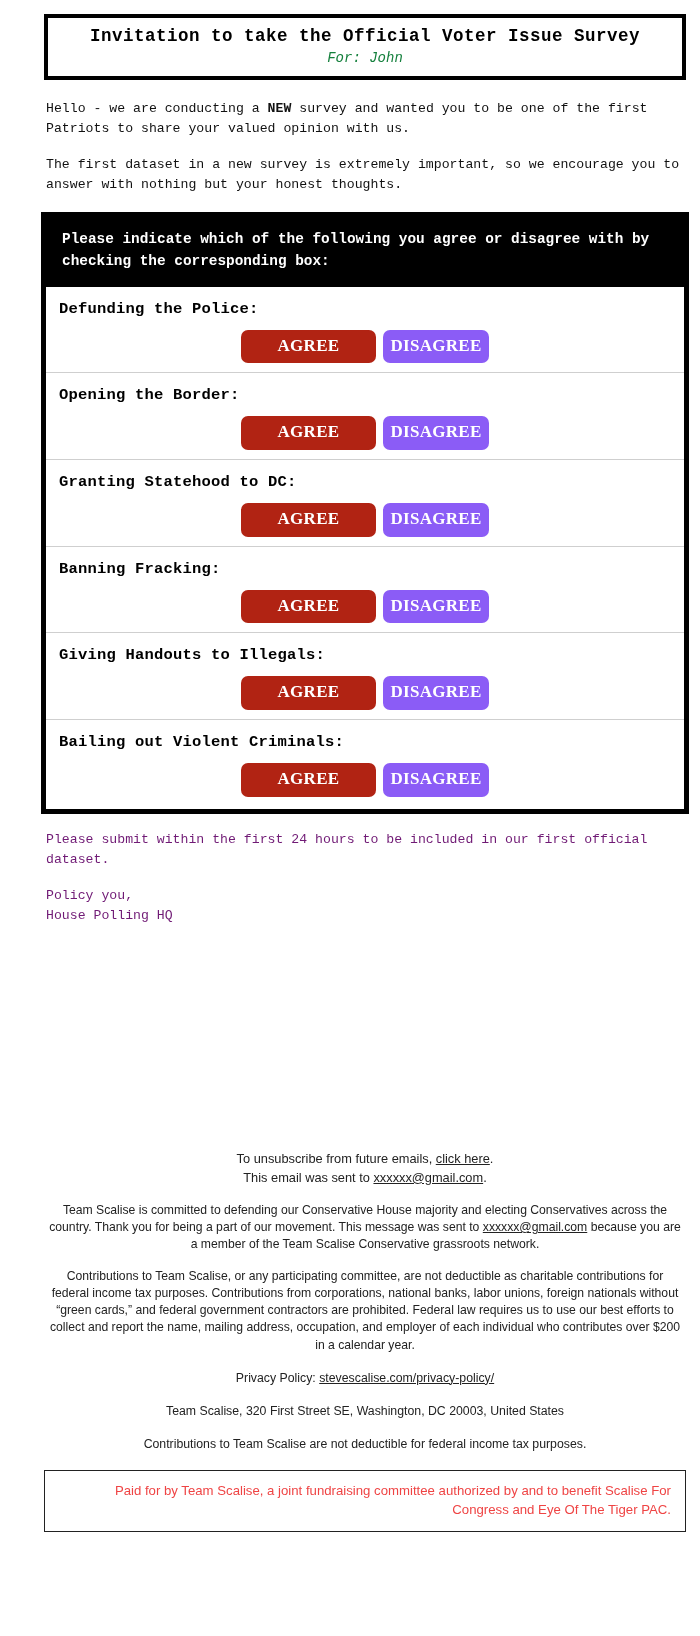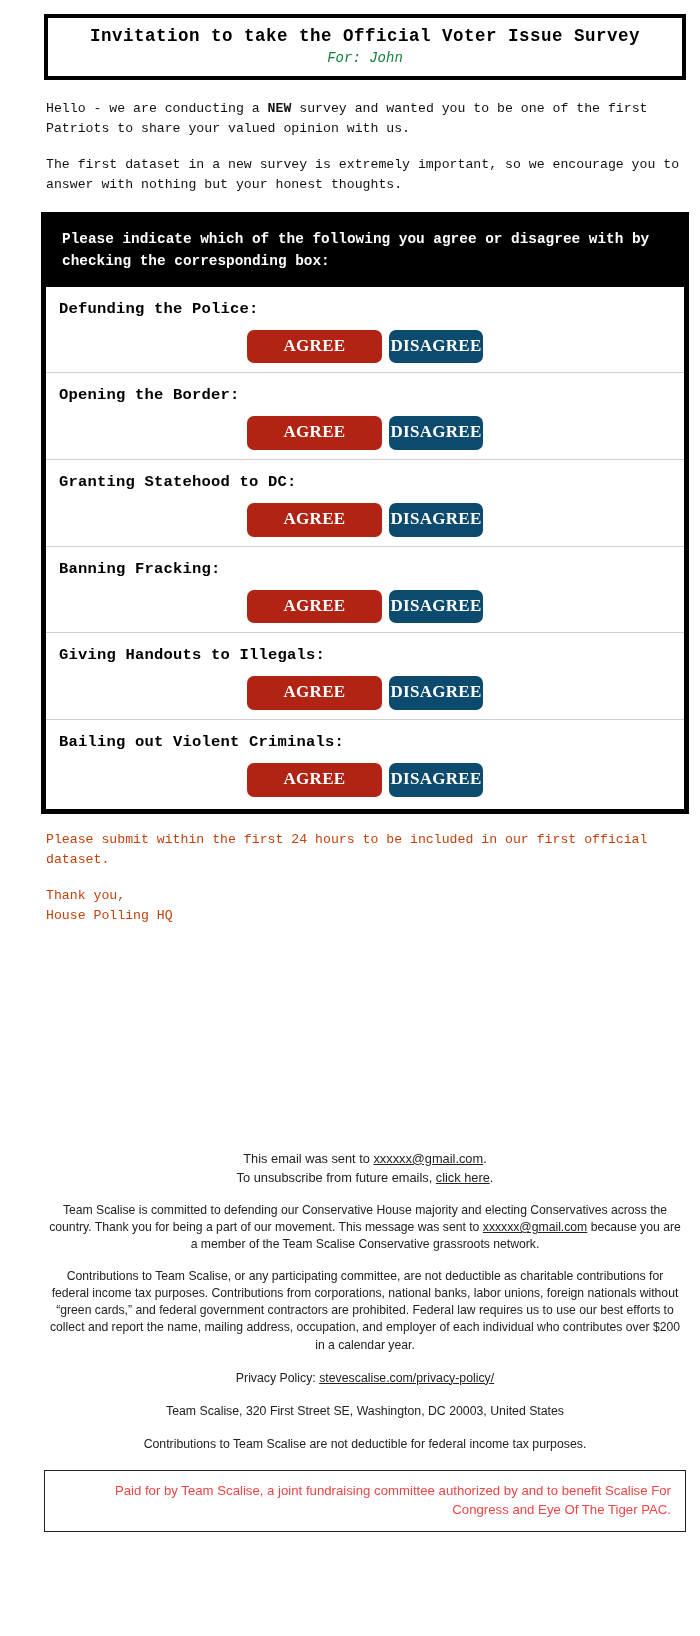--- a/index.html
+++ b/index.html
@@ -114,31 +114,31 @@
     letter-spacing: 0.3px;
     line-height: 1.1;
     display: inline-block;
     text-decoration: none;
   }
   .btn-agree {
     background: #b12313;
     width: 135px;
   }
   .btn-disagree {
-    background: #0c4a6e;
-    width: 94px;
+    background: #8b5cf6;
+    width: 106px;
   }
 
   
   .closing {
     margin: 16px 16px 0 16px;
     font-family: "Liberation Mono", "DejaVu Sans Mono", monospace;
     font-size: 13.2px;
     line-height: 1.55;
-    color: #c2410c;
+    color: #701a75;
   }
   .closing p { margin: 0 0 15px 0; }
   .closing p:last-child { margin-bottom: 0; }
 
   
   .footer {
     margin: 0 18px 0 18px;
     text-align: center;
     font-family: "Liberation Sans", sans-serif;
     color: #222222;
@@ -242,30 +242,30 @@
           <a class="btn btn-agree">AGREE</a>
           <a class="btn btn-disagree">DISAGREE</a>
         </div>
       </div>
 
     </div>
   </div>
 
   <div class="closing">
     <p>Please submit within the first 24 hours to be included in our first official dataset.</p>
-    <p><span>Thank you,</span><br><span>House Polling HQ</span></p>
+    <p><span>Policy you,</span><br><span>House Polling HQ</span></p>
   </div>
 
   <div class="spacer-body"></div>
 
   <div class="footer">
 
     <div class="footer-sent">
+      <div><span>To unsubscribe from future emails, </span><span class="lnk">click here</span><span>.</span></div>
       <div><span>This email was sent to </span><span class="lnk">xxxxxx@gmail.com</span><span>.</span></div>
-      <div><span>To unsubscribe from future emails, </span><span class="lnk">click here</span><span>.</span></div>
     </div>
 
     <div class="footer-p"><span>Team Scalise is committed to defending our Conservative House majority and electing Conservatives across the country. Thank you for being a part of our movement. This message was sent to </span><span class="lnk">xxxxxx@gmail.com</span><span> because you are a member of the Team Scalise Conservative grassroots network.</span></div>
 
     <div class="footer-p">Contributions to Team Scalise, or any participating committee, are not deductible as charitable contributions for federal income tax purposes. Contributions from corporations, national banks, labor unions, foreign nationals without “green cards,” and federal government contractors are prohibited. Federal law requires us to use our best efforts to collect and report the name, mailing address, occupation, and employer of each individual who contributes over $200 in a calendar year.</div>
 
     <div class="footer-line"><span>Privacy Policy: </span><span class="lnk">stevescalise.com/privacy-policy/</span></div>
 
     <div class="footer-line">Team Scalise, 320 First Street SE, Washington, DC 20003, United States</div>
 

